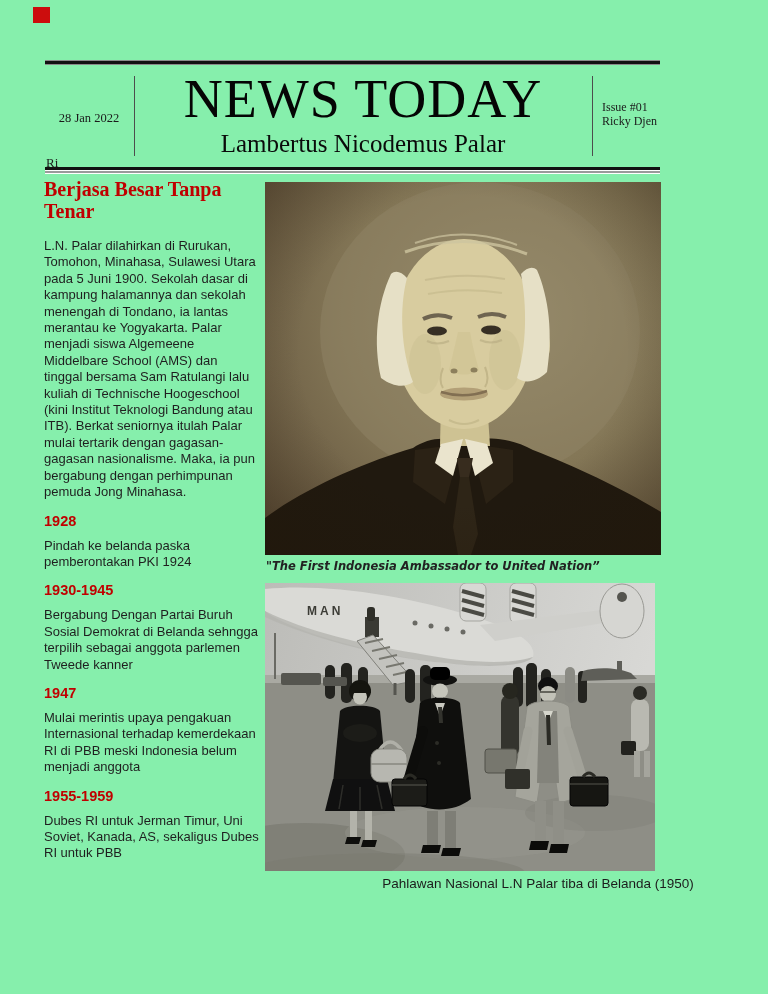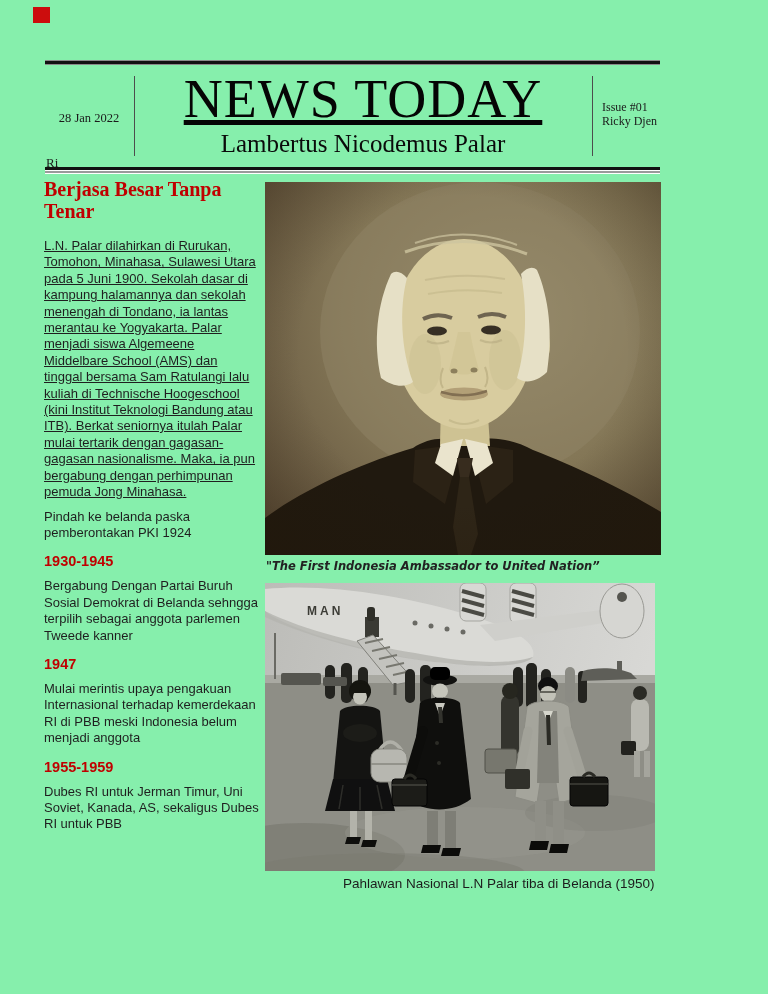--- a/index.html
+++ b/index.html
@@ -13,44 +13,44 @@
   .rule-top{position:absolute;left:45px;top:60px;width:615px;height:5px;
             background:linear-gradient(#8a8a8a 0 1px,#111111 1px 4px,#8a8a8a 4px 5px);}
   .rule-bottom{position:absolute;left:45px;top:167px;width:615px;height:7px;
             background:linear-gradient(#111111 0 3px,#ffffff 3px 4px,#9a9a9a 4px 6px,#ffffff 6px 7px);}
   .vline{position:absolute;top:76px;width:1px;height:80px;background:#4d4d4d;}
   .vline.left{left:134px;} .vline.right{left:592px;}
   .masthead-date{position:absolute;left:45px;top:111px;width:88px;text-align:center;
             font-family:"Liberation Serif",serif;font-size:12.5px;color:#1a1a1a;}
   .masthead-title{position:absolute;left:135px;top:72px;width:456px;text-align:center;
             font-family:"Liberation Serif",serif;font-size:54px;line-height:54px;color:#050505;
-            letter-spacing:1px;white-space:nowrap;text-decoration:underline;}
+            letter-spacing:1px;white-space:nowrap;}
   .masthead-subtitle{position:absolute;left:135px;top:130px;width:456px;text-align:center;
             font-family:"Liberation Serif",serif;font-size:25px;line-height:27px;color:#0a0a0a;}
   .masthead-issue{position:absolute;left:602px;top:101px;
             font-family:"Liberation Serif",serif;font-size:12px;line-height:13.5px;color:#1a1a1a;}
   .corner-mark{position:absolute;left:46px;top:155px;
             font-family:"Liberation Serif",serif;font-size:13px;color:#1a1a1a;text-decoration:underline;}
 
   
   .article-col{position:absolute;left:44px;top:178px;width:226px;}
   .headline{font-family:"Liberation Serif",serif;font-weight:bold;font-size:20px;
             line-height:22px;color:#c00000;margin:0;}
-  .intro{margin:16px 12px 0 0;font-size:13px;line-height:16.4px;color:#1f1f1f;text-decoration:underline;}
+  .intro{margin:16px 12px 0 0;font-size:13px;line-height:16.4px;color:#1f1f1f;}
   .tl-year{margin:12px 0 0 0;font-weight:bold;font-size:14.5px;line-height:17px;color:#c00000;}
   .tl-text{margin:8px 0 0 0;font-size:13px;line-height:16.4px;color:#1f1f1f;}
 
   
   .portrait{position:absolute;left:265px;top:182px;width:396px;height:373px;}
   .caption-portrait{position:absolute;left:266px;top:559px;width:400px;
             font-family:"DejaVu Sans",sans-serif;font-weight:bold;font-style:italic;
             font-size:11.5px;color:#222222;}
   .airport{position:absolute;left:265px;top:583px;width:390px;height:288px;}
   .caption-airport{position:absolute;left:265px;top:876px;width:390px;padding-left:78px;
-            box-sizing:content-box;text-align:left;font-size:13.5px;color:#1c1c1c;}
+            box-sizing:content-box;text-align:center;font-size:13.5px;color:#1c1c1c;}
   svg{display:block;}
 </style>
 </head>
 <body>
 
 <div class="page">
 
   <div class="red-square"></div>
 
   <div class="rule-top"></div>
@@ -64,20 +64,21 @@
     <div>Ricky Djen</div>
   </div>
   <div class="corner-mark">Ri</div>
   <div class="rule-bottom"></div>
 
   <div class="article-col">
     <h1 class="headline">Berjasa Besar Tanpa Tenar</h1>
     <p class="intro">L.N. Palar dilahirkan di Rurukan, Tomohon, Minahasa, Sulawesi Utara pada 5 Juni 1900. Sekolah dasar di kampung halamannya dan sekolah menengah di Tondano, ia lantas merantau ke Yogyakarta. Palar menjadi siswa Algemeene Middelbare School (AMS) dan tinggal bersama Sam Ratulangi lalu kuliah di Technische Hoogeschool (kini Institut Teknologi Bandung atau ITB). Berkat seniornya itulah Palar mulai tertarik dengan gagasan-gagasan nasionalisme. Maka, ia pun bergabung dengan perhimpunan pemuda Jong Minahasa.</p>
 
     <div>
+      <div class="tl-year">1928</div>
       <div class="tl-text">Pindah ke belanda paska pemberontakan PKI 1924</div>
     </div>
     <div>
       <div class="tl-year">1930-1945</div>
       <div class="tl-text">Bergabung Dengan Partai Buruh Sosial Demokrat di Belanda sehngga terpilih sebagai anggota parlemen Tweede kanner</div>
     </div>
     <div>
       <div class="tl-year">1947</div>
       <div class="tl-text">Mulai merintis upaya pengakuan Internasional terhadap kemerdekaan RI di PBB meski Indonesia belum menjadi anggota</div>
     </div>

